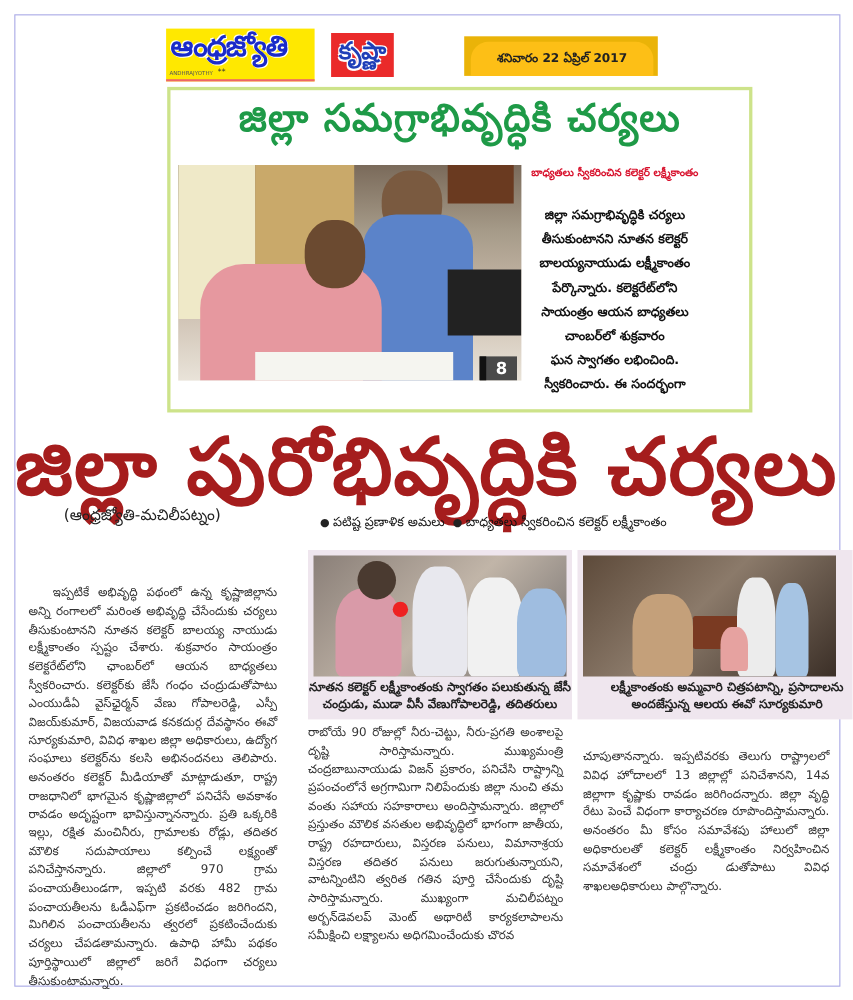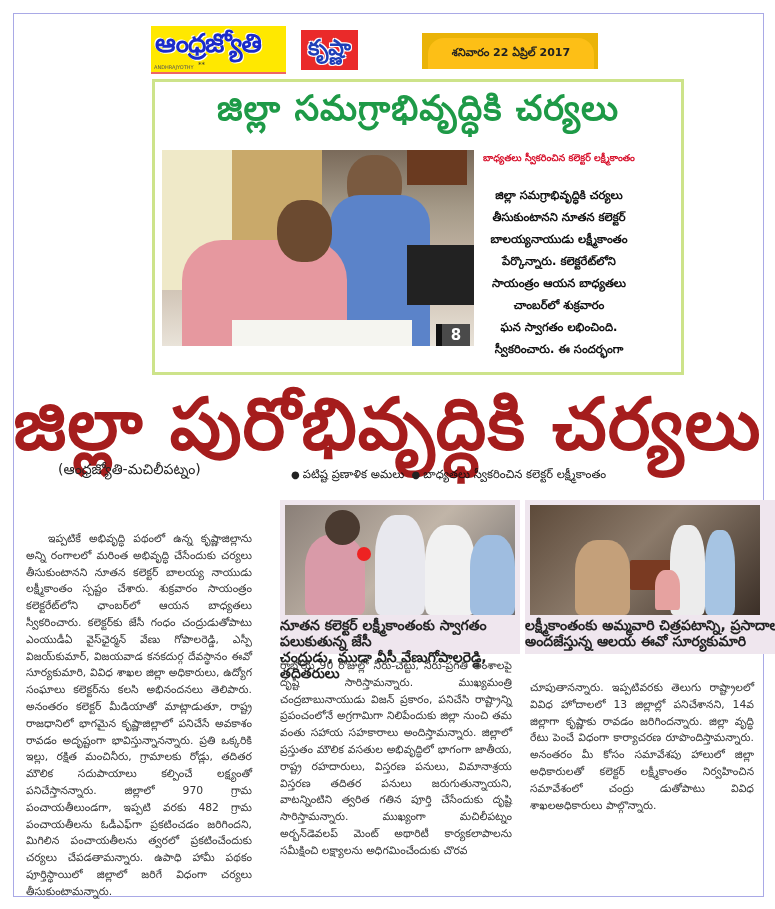--- a/index.html
+++ b/index.html
@@ -108,22 +108,22 @@
   .photo-panel {
     position: absolute; top: 500px; height: 154px; background: #efe6ee;
   }
   .photo-panel.p1 { left: 280px; width: 240px; }
   .photo-panel.p2 { left: 525px; width: 272px; }
   .bphoto { position: absolute; left: 5px; top: 5px; width: 230px; height: 110px; overflow: hidden; }
   .bphoto.a { background: linear-gradient(135deg, #8a7f78 0%, #c1b5a8 50%, #6e6a6a 100%); }
   .bphoto.b { background: linear-gradient(135deg, #5d4a3a 0%, #8b7a6a 45%, #3b2f27 100%); }
   .bphoto .shape { position: absolute; border-radius: 40% 40% 10% 10%; }
   .caption {
-    position: absolute; left: 0; right: 0; top: 117px; 
-    font-size: 14px; line-height: 16px; color: #222; font-weight: bold;
+    position: absolute; left: 0; right: 0; top: 117px; text-align: center;
+    font-size: 11px; line-height: 16px; color: #222; font-weight: bold;
   }
 </style>
 </head>
 <body>
 
 <div class="page-frame"></div>
 
 <div class="masthead">
   <div class="logo-aj">
     <span class="logo-text">ఆంధ్రజ్యోతి</span>

